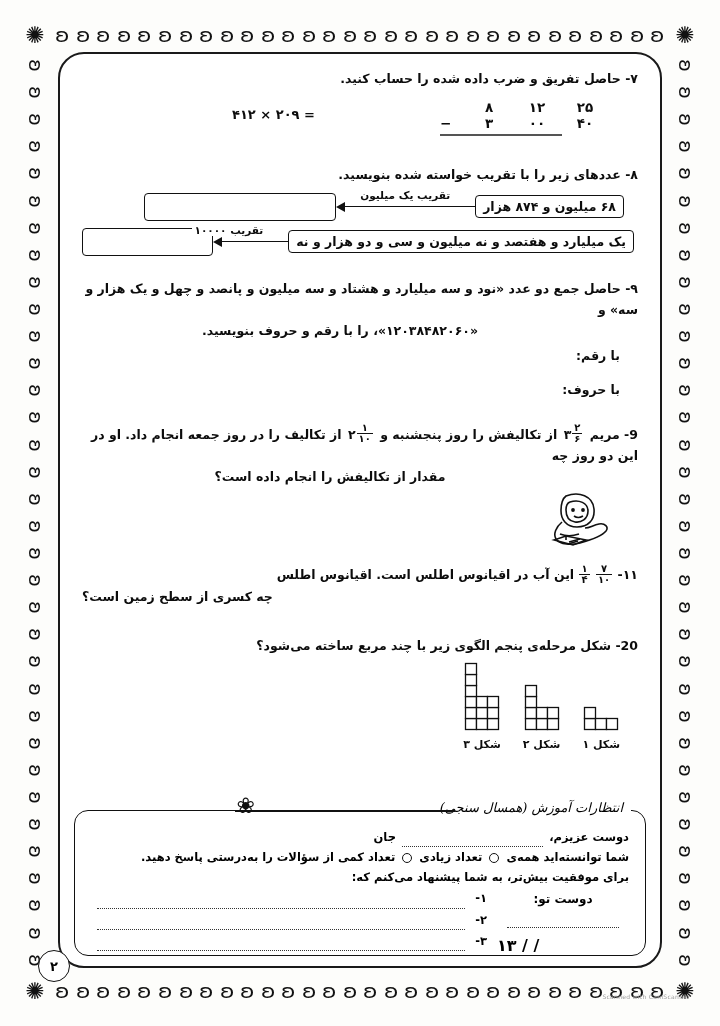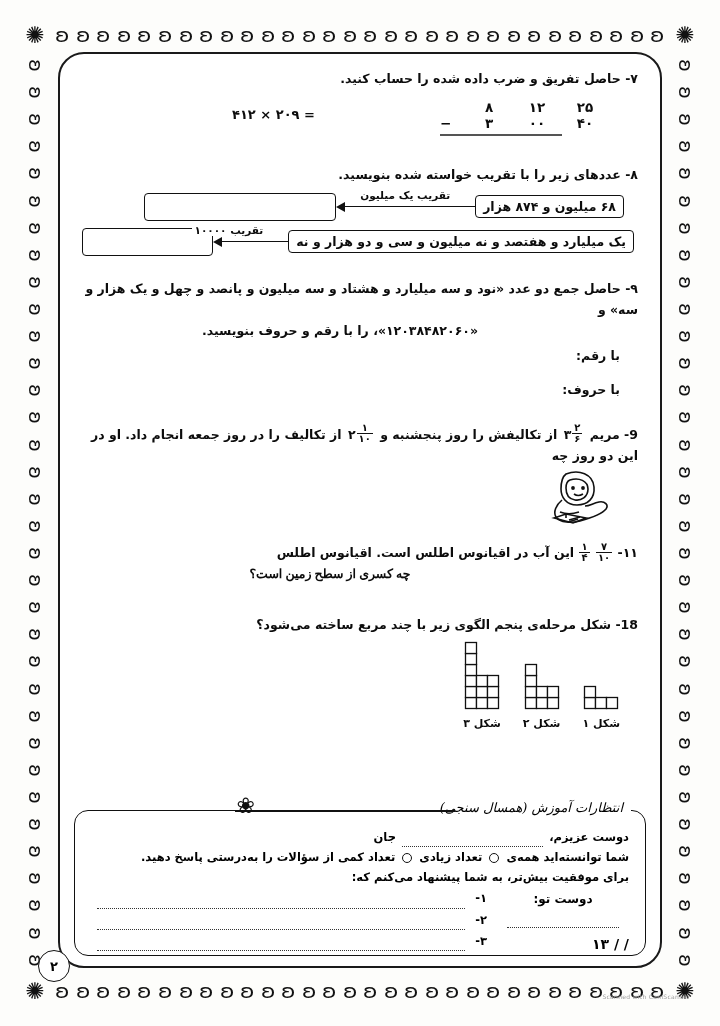--- a/index.html
+++ b/index.html
@@ -153,21 +153,21 @@
     display:inline-block;width:8px;height:8px;
     border:1.4px solid #111;border-radius:50%;
     margin:0 3px;vertical-align:middle;
   }
   .sugg{display:flex;align-items:flex-end;margin-top:1px;}
   .sugg .num{width:16px;text-align:right;}
   .bottom-split{display:flex;align-items:flex-start;gap:10px;}
   .friend-col{width:132px;text-align:center;padding-top:2px;}
   .friend-label{font-size:12px;font-weight:bold;}
   .friend-dots{border-bottom:1.5px dotted #333;height:13px;margin:4px 10px 4px 10px;}
-  .date-row{font-size:14px;font-weight:bold;letter-spacing:2px;direction:ltr;text-align:right;}
+  .date-row{font-size:16px;font-weight:bold;letter-spacing:2px;direction:ltr;text-align:left;}
   .sugg-col{flex:1;}
 
   .pagenum{
     position:absolute;
     left:38px;bottom:44px;
     width:30px;height:30px;border:1.8px solid #111;border-radius:50%;
     display:flex;align-items:center;justify-content:center;
     font-size:13px;font-weight:bold;background:#fff;z-index:5;
   }
   .watermark{
@@ -405,20 +405,21 @@
           <span>از تکالیفش را روز پنجشنبه و</span>
           <span class="mixed">
             <span>۲</span>
             <span class="frac">
               <span class="num">۱</span>
               <span class="den">۱۰</span>
             </span>
           </span>
           <span>از تکالیف را در روز جمعه انجام داد. او در این دو روز چه</span>
         </div>
+        <div class="qtext" style="text-align:center;padding-right:60px;">مقدار از تکالیفش را انجام داده است؟</div>
 
         <div class="q10-fig">
           <svg width="92" height="62" viewBox="0 0 92 62" fill="none" stroke="#111" stroke-width="1.6">
 
             <path d="M20 6 C33 1 47 6 48 19 C49 30 42 37 31 37 C20 37 15 29 15 21 C15 14 16 9 20 6 Z"></path>
 
             <path d="M24 12 C33 9 42 13 42 21 C42 29 35 33 29 32 C22 31 20 25 20 20 C20 16 21 13 24 12 Z"></path>
             <circle cx="27" cy="20" r="1.9" fill="#111" stroke="none"></circle>
             <circle cx="37" cy="20" r="1.9" fill="#111" stroke="none"></circle>
             <path d="M28 26 Q32 29 37 26"></path>
@@ -440,25 +441,25 @@
           <span class="frac">
             <span class="num">۷</span>
             <span class="den">۱۰</span>
           </span>
           <span class="frac">
             <span class="num">۱</span>
             <span class="den">۴</span>
           </span>
           <span>این آب در اقیانوس اطلس است. اقیانوس اطلس</span>
         </div>
-        <div class="qtext" style="text-align:center;padding-right:60px;font-family:Liberation Serif, serif;">چه کسری از سطح زمین است؟</div>
+        <div class="qtext" style="text-align:left;padding-right:60px;">چه کسری از سطح زمین است؟</div>
       </div>
 
       <div class="q" style="margin-top:28px;">
-        <div class="qtext">18- شکل مرحله‌ی پنجم الگوی زیر با چند مربع ساخته می‌شود؟</div>
+        <div class="qtext">20- شکل مرحله‌ی پنجم الگوی زیر با چند مربع ساخته می‌شود؟</div>
         <div class="pattern-area" id="pattern-area">
             <div class="fig">
               <div><svg width="36" height="25" viewBox="0 0 36 25">
                   <rect x="1.5" y="12.5" width="11" height="11" fill="#fff" stroke="#111" stroke-width="1.3"></rect>
                   <rect x="1.5" y="1.5" width="11" height="11" fill="#fff" stroke="#111" stroke-width="1.3"></rect>
                   <rect x="12.5" y="12.5" width="11" height="11" fill="#fff" stroke="#111" stroke-width="1.3"></rect>
                   <rect x="23.5" y="12.5" width="11" height="11" fill="#fff" stroke="#111" stroke-width="1.3"></rect>
                 </svg></div>
               <div class="fig-caption">شکل ۱</div>
             </div>

